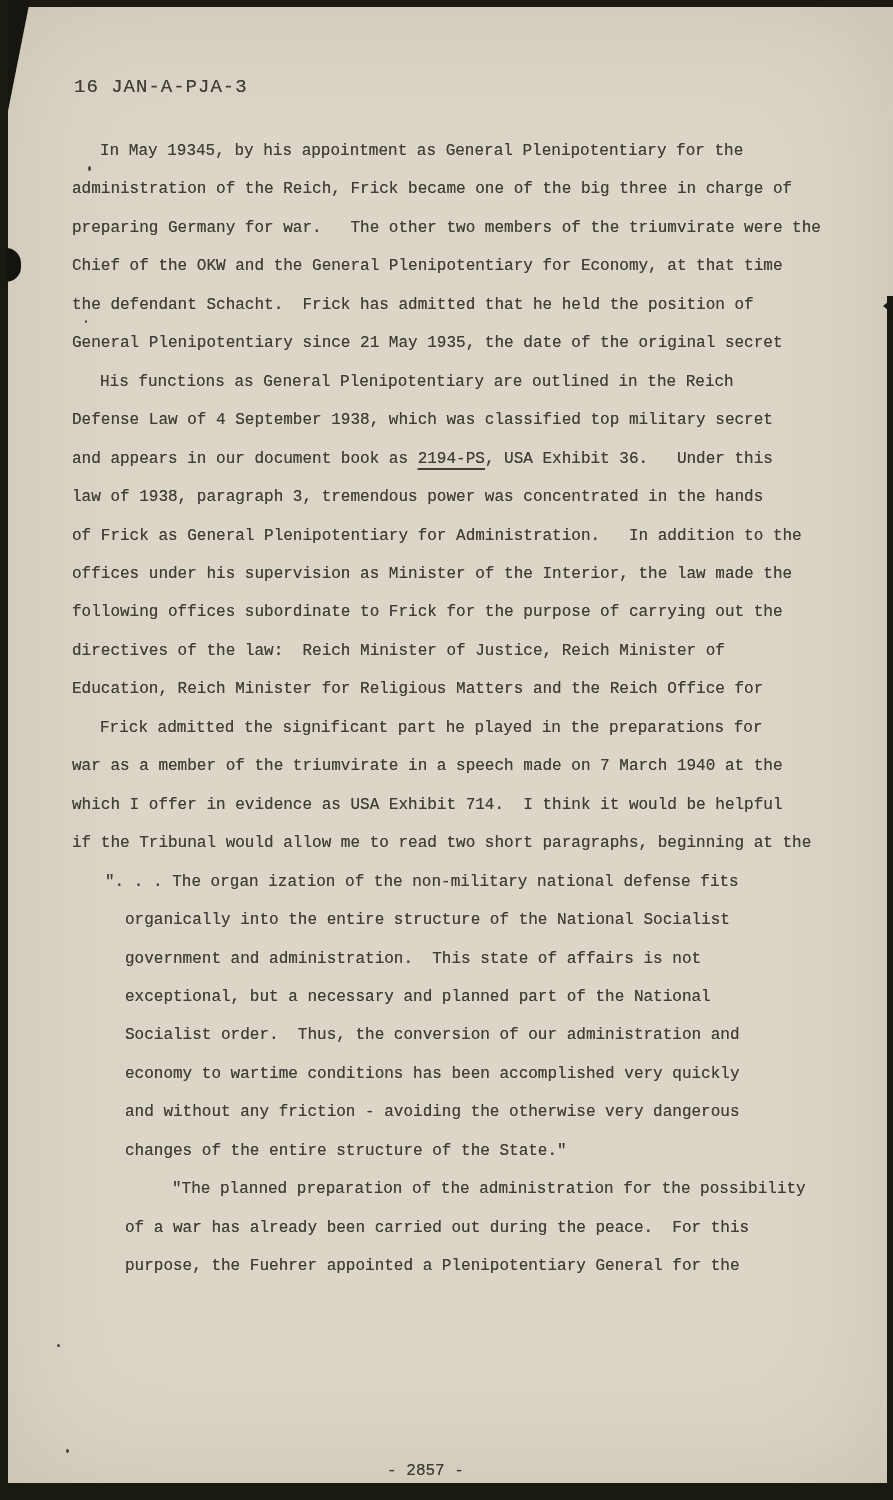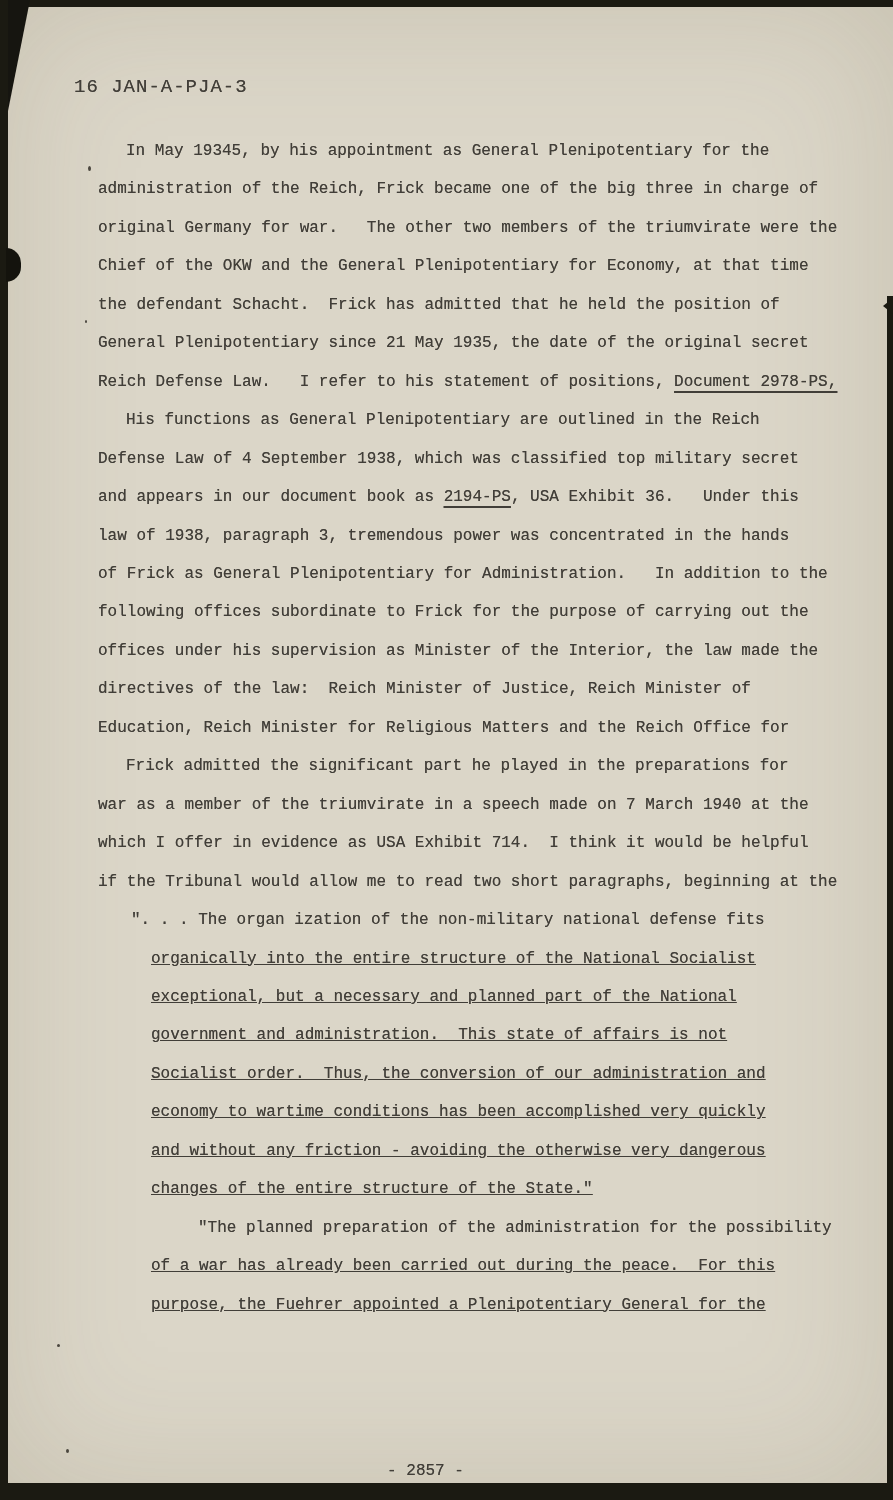--- a/index.html
+++ b/index.html
@@ -38,28 +38,28 @@
   .s3{left:66px;top:1449px;width:3px;height:4px;}
   .s4{left:85px;top:320px;width:2px;height:3px;}
 
   .header{
     position:absolute;left:74px;top:76px;
     font-size:19px;letter-spacing:1px;white-space:pre;
     text-shadow:0 0 .6px rgba(65,62,56,.75);
   }
   .textblock{
     position:absolute;left:72px;top:132px;width:790px;
-    font-size:16px;line-height:38.45px;margin-left:26px;
+    font-size:16px;line-height:38.45px;
   }
   .line{
     white-space:pre;
     text-shadow:0 0 .6px rgba(65,62,56,.75);
   }
   .ind1{padding-left:28px;}   
-  .q{padding-left:53px;text-decoration:underline;}      
+  .q{padding-left:53px;}      
   .q1f{padding-left:33px;}    
   .q2f{padding-left:100px;}   
   .u{
     text-decoration:underline;
     text-decoration-thickness:2px;
     text-underline-offset:5px;
   }
   .footer{
     position:absolute;left:0;top:1462px;width:893px;text-align:center;
     font-size:16px;white-space:pre;transform:translateX(-21px);
@@ -70,45 +70,44 @@
 <body>
 
 <div class="page">
 
   <div class="header">16 JAN-A-PJA-3</div>
 
   <div class="textblock">
 
     <div class="line ind1">In May 19345, by his appointment as General Plenipotentiary for the</div>
     <div class="line">administration of the Reich, Frick became one of the big three in charge of</div>
-    <div class="line">original Germany for war.   The other two members of the triumvirate were the</div>
+    <div class="line">preparing Germany for war.   The other two members of the triumvirate were the</div>
     <div class="line">Chief of the OKW and the General Plenipotentiary for Economy, at that time</div>
     <div class="line">the defendant Schacht.  Frick has admitted that he held the position of</div>
     <div class="line">General Plenipotentiary since 21 May 1935, the date of the original secret</div>
-    <div class="line"><span>Reich Defense Law.   I refer to his statement of positions, </span><span class="u">Document 2978-PS,</span><span></span></div>
 
     <div class="line ind1">His functions as General Plenipotentiary are outlined in the Reich</div>
     <div class="line">Defense Law of 4 September 1938, which was classified top military secret</div>
     <div class="line"><span>and appears in our document book as </span><span class="u">2194-PS</span><span>, USA Exhibit 36.   Under this</span></div>
     <div class="line">law of 1938, paragraph 3, tremendous power was concentrated in the hands</div>
     <div class="line">of Frick as General Plenipotentiary for Administration.   In addition to the</div>
+    <div class="line">offices under his supervision as Minister of the Interior, the law made the</div>
     <div class="line">following offices subordinate to Frick for the purpose of carrying out the</div>
-    <div class="line">offices under his supervision as Minister of the Interior, the law made the</div>
     <div class="line">directives of the law:  Reich Minister of Justice, Reich Minister of</div>
     <div class="line">Education, Reich Minister for Religious Matters and the Reich Office for</div>
 
     <div class="line ind1">Frick admitted the significant part he played in the preparations for</div>
     <div class="line">war as a member of the triumvirate in a speech made on 7 March 1940 at the</div>
     <div class="line">which I offer in evidence as USA Exhibit 714.  I think it would be helpful</div>
     <div class="line">if the Tribunal would allow me to read two short paragraphs, beginning at the</div>
 
     <div class="line q1f">". . . The organ ization of the non-military national defense fits</div>
     <div class="line q">organically into the entire structure of the National Socialist</div>
+    <div class="line q">government and administration.  This state of affairs is not</div>
     <div class="line q">exceptional, but a necessary and planned part of the National</div>
-    <div class="line q">government and administration.  This state of affairs is not</div>
     <div class="line q">Socialist order.  Thus, the conversion of our administration and</div>
     <div class="line q">economy to wartime conditions has been accomplished very quickly</div>
     <div class="line q">and without any friction - avoiding the otherwise very dangerous</div>
     <div class="line q">changes of the entire structure of the State."</div>
 
     <div class="line q2f">"The planned preparation of the administration for the possibility</div>
     <div class="line q">of a war has already been carried out during the peace.  For this</div>
     <div class="line q">purpose, the Fuehrer appointed a Plenipotentiary General for the</div>
   </div>
 

